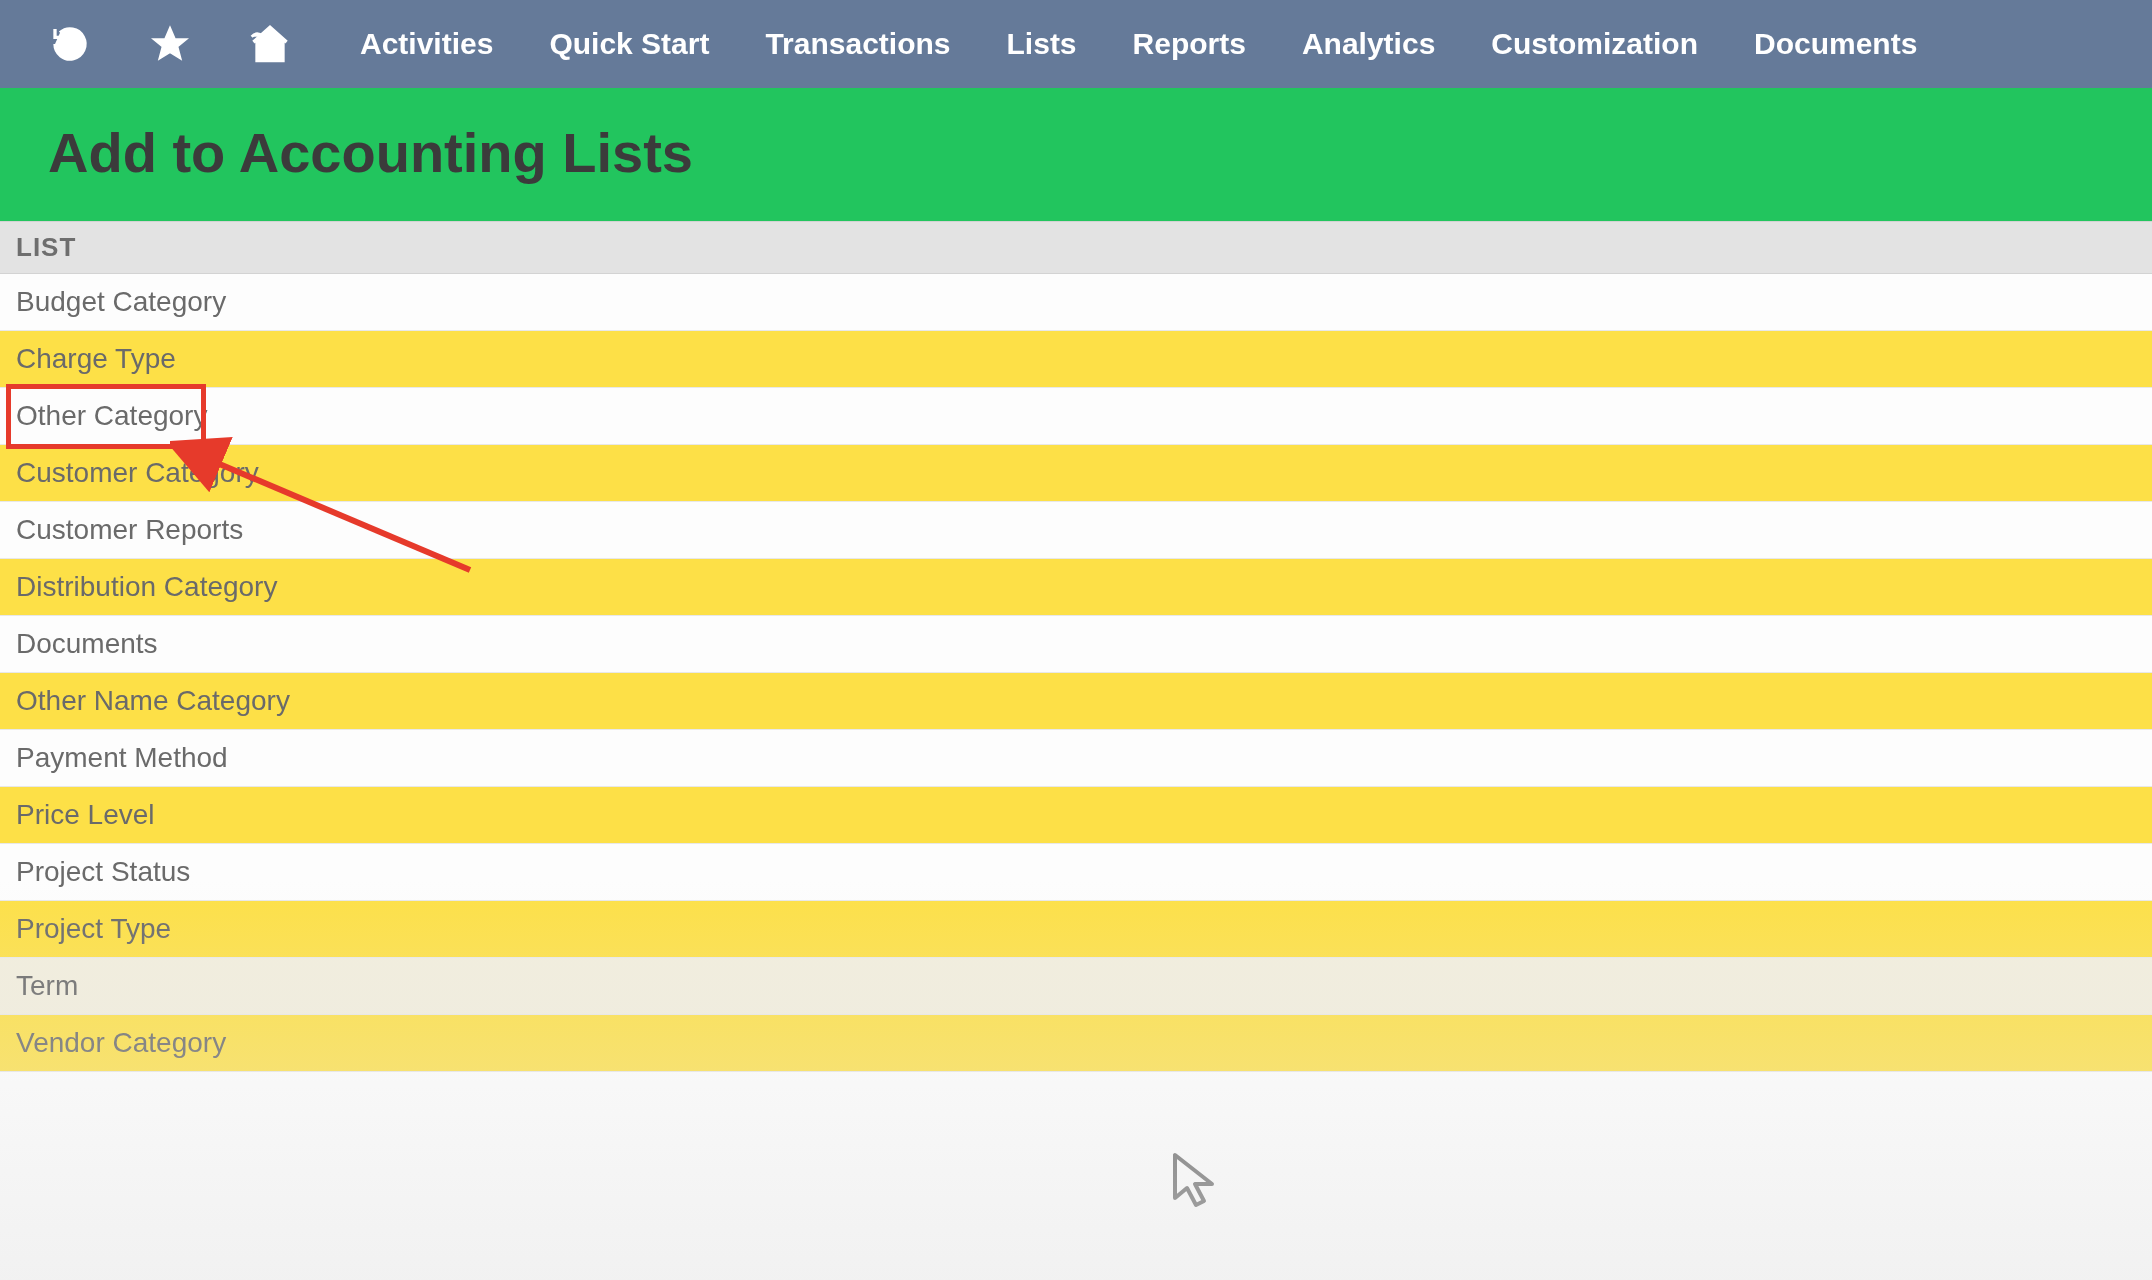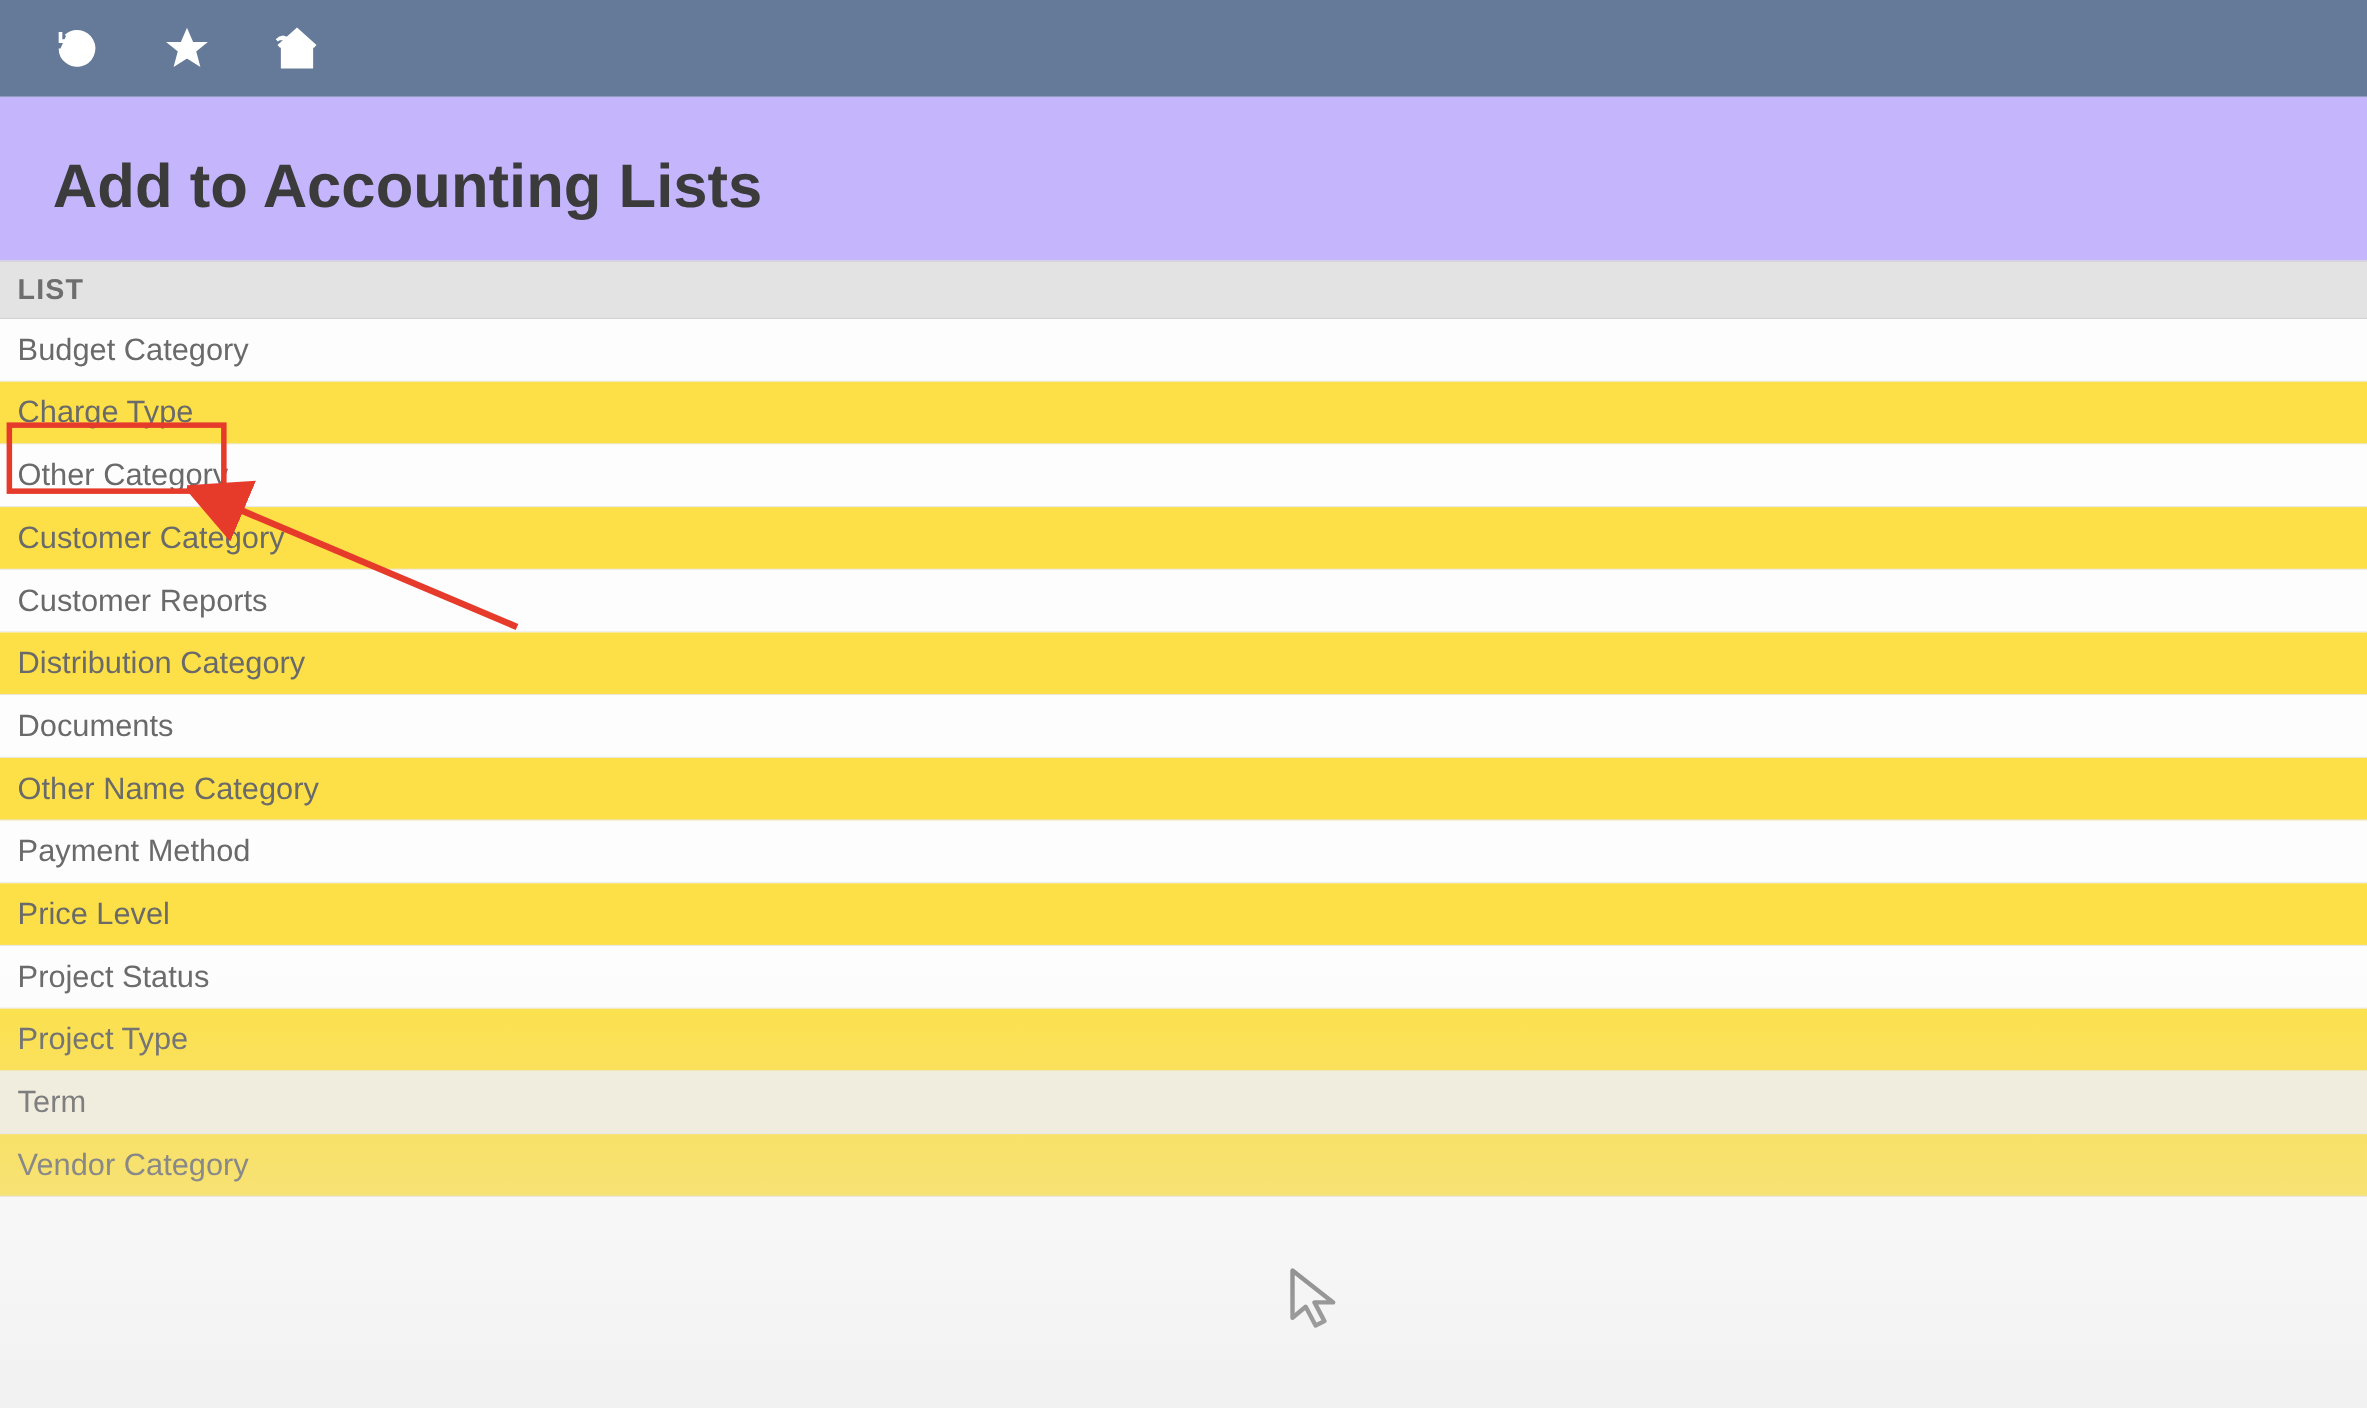--- a/index.html
+++ b/index.html
@@ -38,22 +38,22 @@
   .nav-item {
     color: #ffffff;
     font-size: 30px;
     font-weight: 700;
     cursor: pointer;
     white-space: nowrap;
   }
 
   
   .page-heading {
-    padding: 48px 48px 36px 48px;
-    background: #c4b5fd;
+    padding: 32px 48px 36px 48px;
+    background: #22c55e;
   }
   .page-heading h1 {
     font-size: 56px;
     font-weight: 700;
     color: #3b3b3b;
   }
 
   
   .list-wrap {
     width: 100%;
@@ -124,20 +124,30 @@
       <polygon points="12,2 15,9 22,9 16.5,13.5 18.5,21 12,17 5.5,21 7.5,13.5 2,9 9,9" fill="white"></polygon>
     </svg>
   </div>
   <div class="icon-slot">
     <svg width="44" height="44" viewBox="0 0 24 24" fill="none" stroke="white" stroke-width="2">
       <path d="M3 11 L12 3 L21 11"></path>
       <path d="M5 10 V21 H19 V10"></path>
       <path d="M2 8 Q5 5 8 8" stroke-width="1.6"></path>
     </svg>
   </div>
+  <div class="nav-items">
+    <span class="nav-item">Activities</span>
+    <span class="nav-item">Quick Start</span>
+    <span class="nav-item">Transactions</span>
+    <span class="nav-item">Lists</span>
+    <span class="nav-item">Reports</span>
+    <span class="nav-item">Analytics</span>
+    <span class="nav-item">Customization</span>
+    <span class="nav-item">Documents</span>
+  </div>
 </div>
 
 <div class="page-heading">
   <h1>Add to Accounting Lists</h1>
 </div>
 
 <div class="list-wrap">
   <div class="list-header">LIST</div>
   <div id="list-rows">
       <div class="list-row"><span>Budget Category</span></div>

